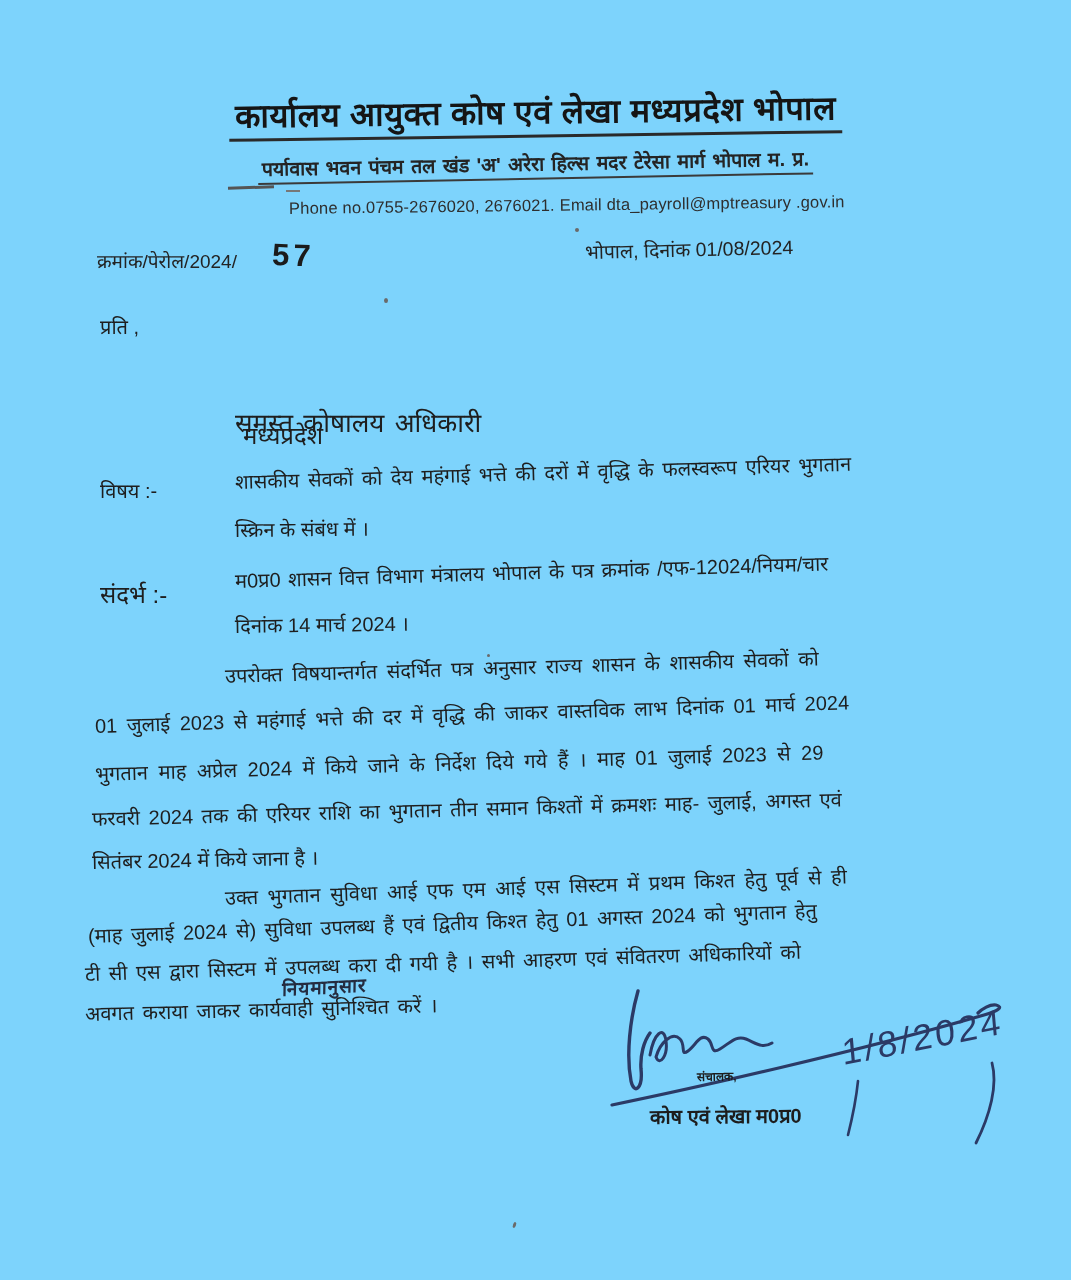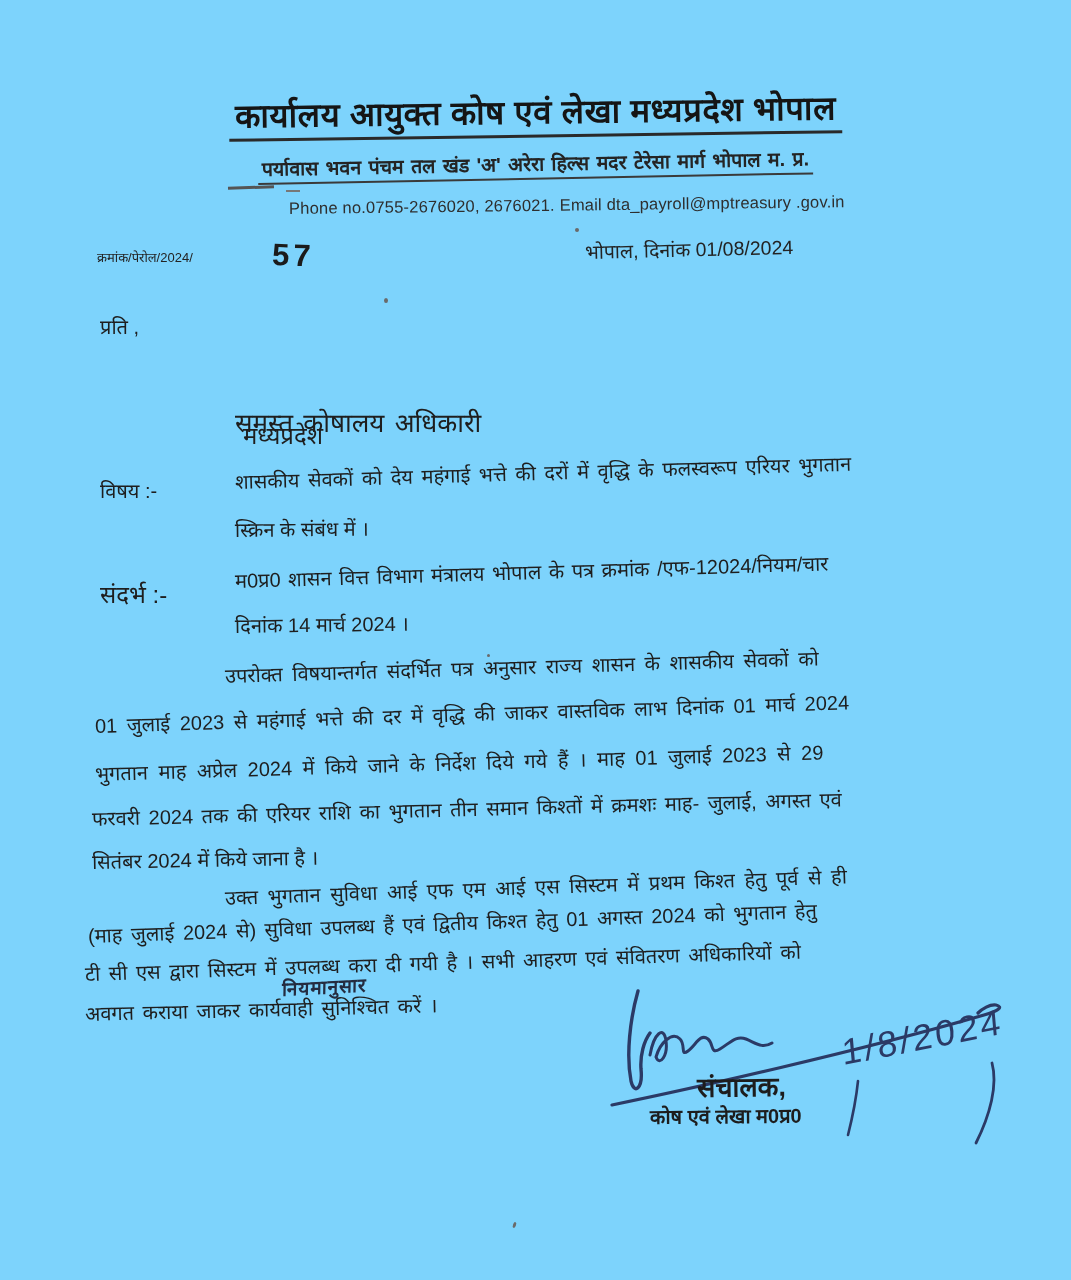--- a/index.html
+++ b/index.html
@@ -28,21 +28,21 @@
   }
   .l-addr span{border-bottom:2px solid #3a3a3a;padding:0 4px 3px 4px;}
   .addr-dash{position:absolute;top:186px;left:228px;width:46px;height:3px;background:#555;transform:rotate(-2deg);}
   .addr-dash2{position:absolute;top:190px;left:286px;width:14px;height:2px;background:#777;}
   .l-phone{
     top:199px;left:289px;font-size:16.5px;color:#2e2e2e;
     transform:rotate(-0.7deg);letter-spacing:0.2px;
   }
 
   
-  .l-ref{top:248px;left:97px;font-size:13px;color:#232323;}
+  .l-ref{top:248px;left:97px;font-size:19px;color:#232323;}
   .l-hand57{
     top:237px;left:272px;font-size:31px;font-weight:700;color:#1b1b1b;
     transform:rotate(2deg);letter-spacing:4px;
   }
   .l-date{top:238px;left:585px;font-size:19.5px;color:#232323;transform:rotate(-1.4deg);}
 
   
   .l-prati{top:313px;left:100px;font-size:20px;}
   .l-addr1{top:360px;left:235px;font-size:26px;word-spacing:3px;margin-top:44px;}
   .l-addr2{top:418px;left:243px;font-size:24px;}
@@ -75,21 +75,21 @@
     top:976px;left:282px;font-size:19px;font-weight:700;color:#242c40;
     transform:rotate(-3deg) skewX(-4deg);letter-spacing:1px;
   }
 
   
   .sig-svg{position:absolute;top:985px;left:600px;width:430px;height:170px;}
   .l-handdate{
     top:1032px;left:842px;font-size:36px;color:#2b3a66;
     transform:rotate(-11deg) skewX(-6deg);letter-spacing:3px;font-weight:400;
   }
-  .l-desig{top:1068px;left:697px;font-size:27px;font-weight:700;color:#1d1d1d;transform:rotate(-0.8deg);}
+  .l-desig{top:1068px;left:697px;font-size:12px;font-weight:700;color:#1d1d1d;transform:rotate(-0.8deg);}
   .l-office{top:1103px;left:650px;font-size:20px;font-weight:700;color:#1d1d1d;transform:rotate(-0.5deg);}
 
   
   .speck{position:absolute;background:#6a6a6a;border-radius:50%;}
   .sp1{top:228px;left:575px;width:4px;height:4px;}
   .sp2{top:298px;left:384px;width:4px;height:5px;}
   .sp3{top:1222px;left:513px;width:3px;height:6px;transform:rotate(20deg);}
   .sp4{top:654px;left:487px;width:3px;height:3px;}
 </style>
 </head>

